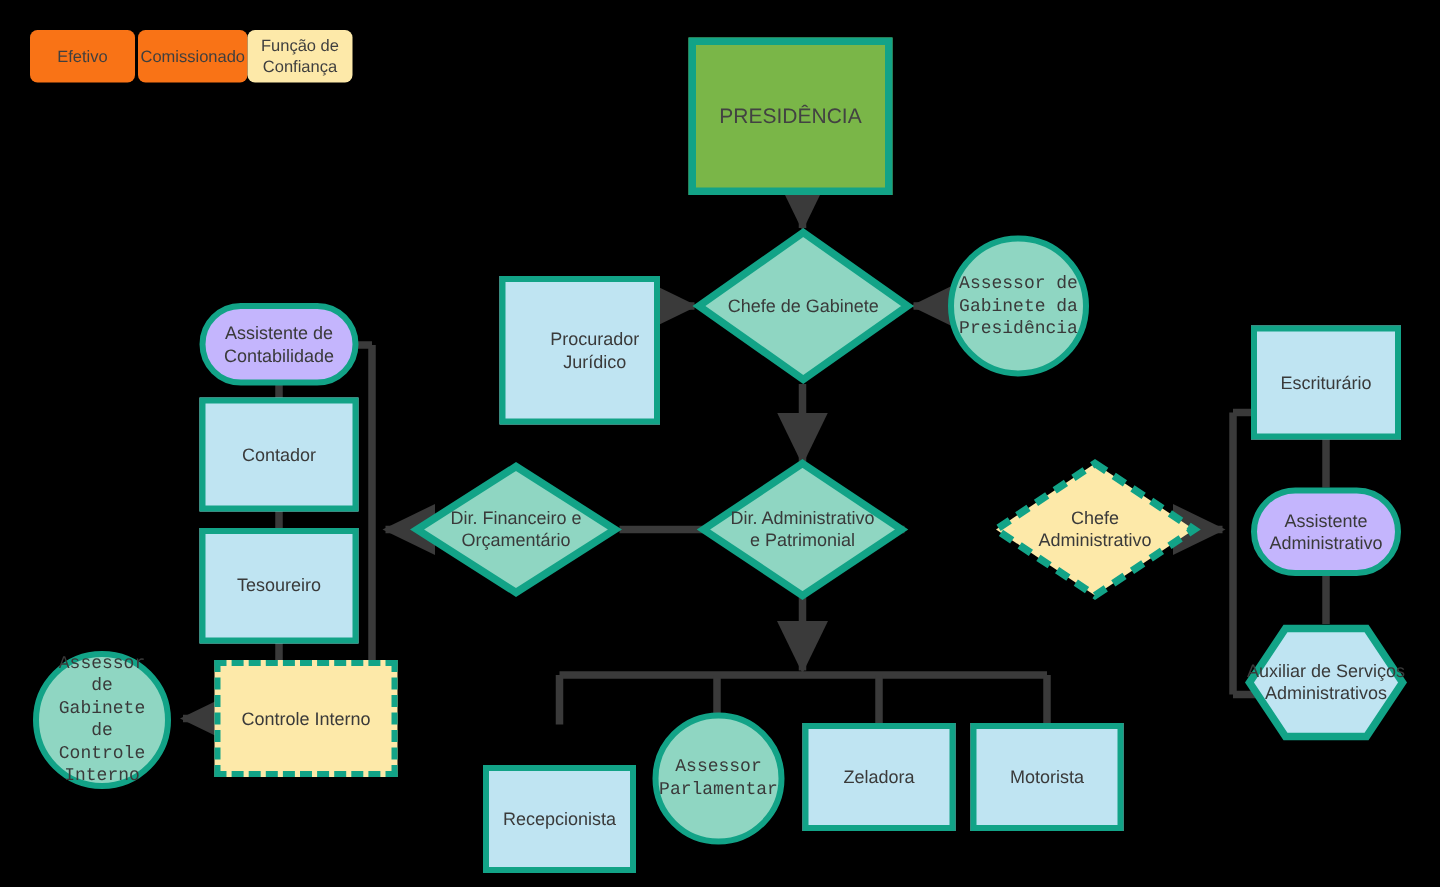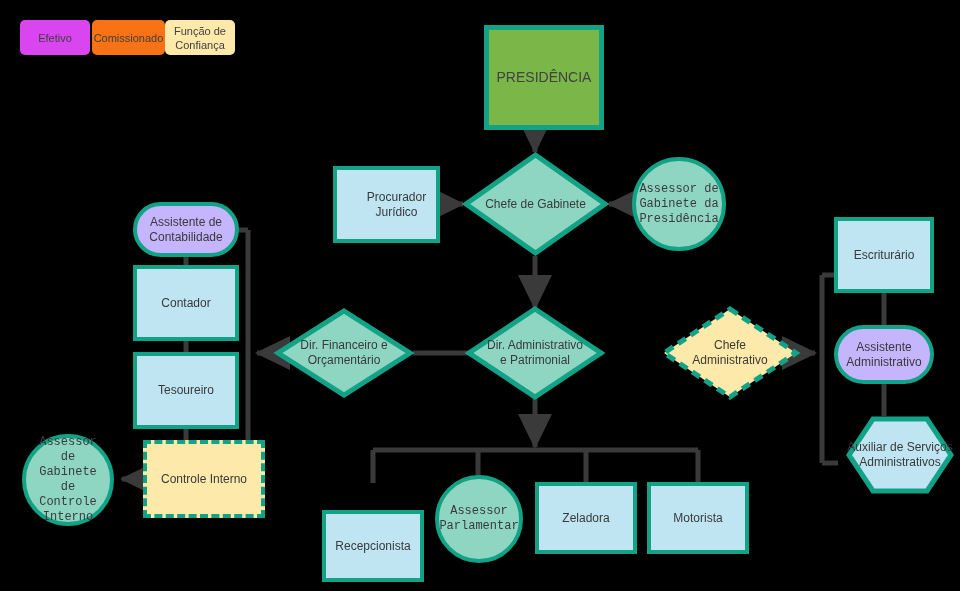--- a/index.html
+++ b/index.html
@@ -85,21 +85,20 @@
     text-align: center;
     color: #3a3a3a;
     font-size: 12px;
     line-height: 15px;
     padding: 0 16px;
     box-sizing: border-box;
   }
   .hex-wrap {
     position: absolute;
     z-index: 3;
-    margin-left: 16px;
   }
   .hex-wrap svg {
     position: absolute;
     left: 0;
     top: 0;
     overflow: visible;
   }
   .hex-label {
     position: absolute;
     left: 0;
@@ -121,21 +120,21 @@
     display: flex;
     align-items: center;
     justify-content: center;
     text-align: center;
     border-radius: 5px;
     font-size: 11px;
     line-height: 14px;
     color: #3f3f3f;
     z-index: 4;
   }
-  .lg-blue { background: #d946ef; }
+  .lg-blue { background: #f97316; }
   .lg-mint { background: #f97316; }
   .lg-yellow { background: #fde9a9; }
 </style>
 </head>
 <body>
 
 <div id="canvas">
 
   <svg id="wires" viewBox="0 0 960 591" xmlns="http://www.w3.org/2000/svg">
     <defs>
@@ -190,25 +189,25 @@
   <div class="legend-item lg-blue" style="left:20px;top:20px;width:70px;height:35px;">
     <span>Efetivo</span>
   </div>
   <div class="legend-item lg-mint" style="left:92px;top:20px;width:73px;height:35px;">
     <span>Comissionado</span>
   </div>
   <div class="legend-item lg-yellow" style="left:165px;top:20px;width:70px;height:35px;">
     <span>Função de Confiança</span>
   </div>
 
-  <div class="node rect green" style="left:484px;top:25px;width:120px;height:105px;">
+  <div class="node rect green" style="left:459px;top:25px;width:136px;height:105px;">
     <span>PRESIDÊNCIA</span>
   </div>
 
-  <div class="node rect" style="left:333px;top:166px;width:107px;height:77px;padding-left:24px;">
+  <div class="node rect" style="left:333px;top:184px;width:107px;height:99px;padding-left:24px;">
     <span>Procurador Jurídico</span>
   </div>
 
   <div class="diamond-wrap" style="left:463px;top:152px;width:145px;height:104px;">
     <svg width="145" height="104" viewBox="0 0 145 104" xmlns="http://www.w3.org/2000/svg">
       <polygon points="72.5,3 142,52 72.5,101 3,52" fill="#8fd6c2" stroke="#12a387" stroke-width="5"></polygon>
     </svg>
     <div class="diamond-label">Chefe de Gabinete</div>
   </div>
 

